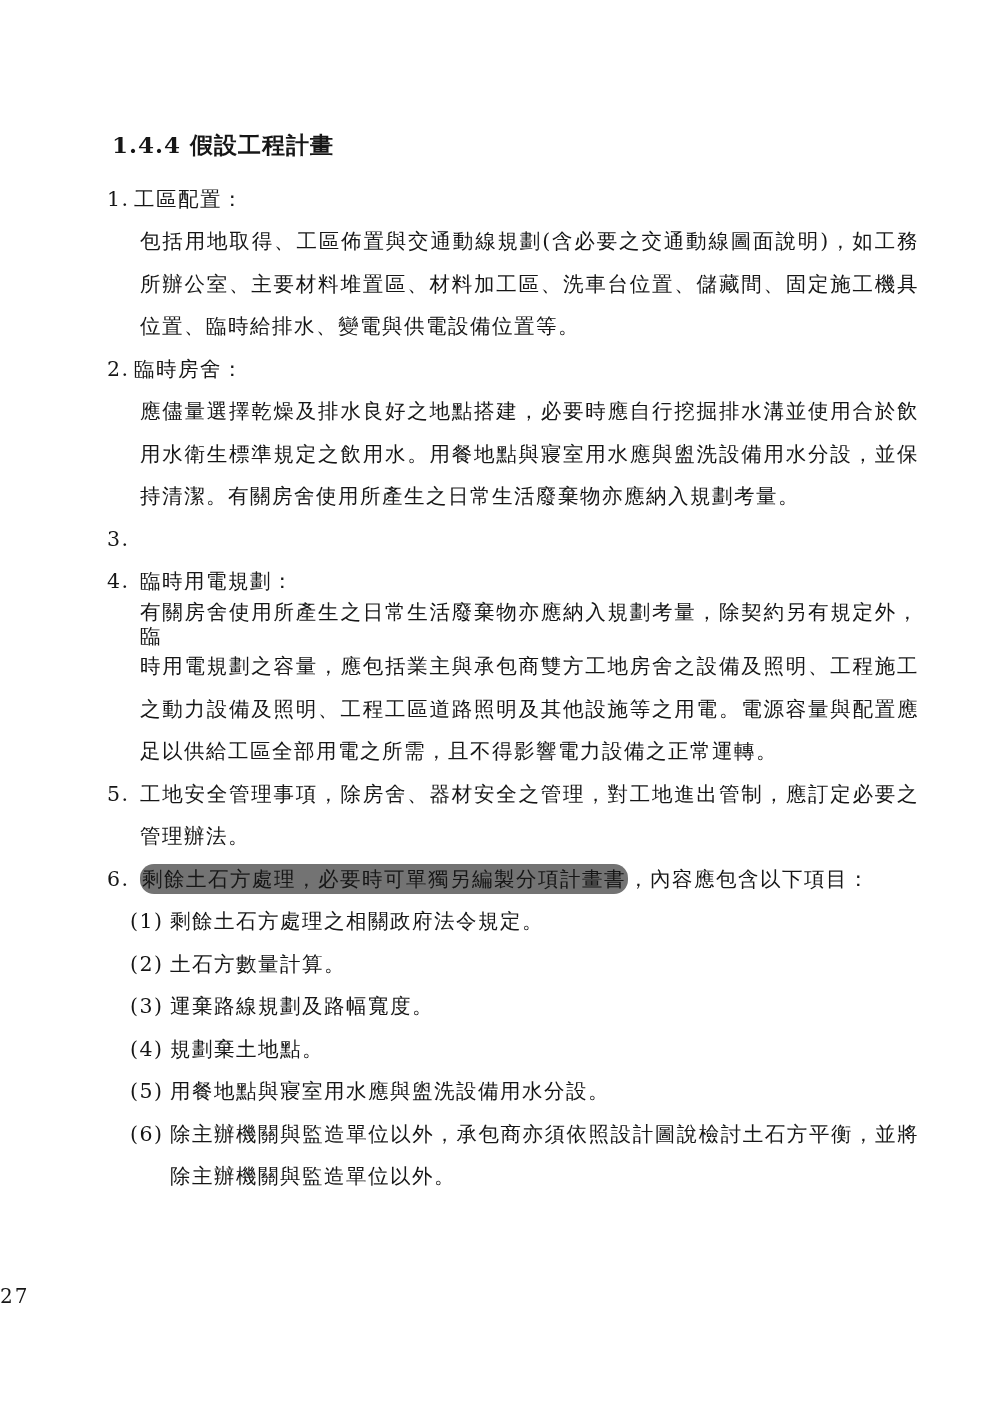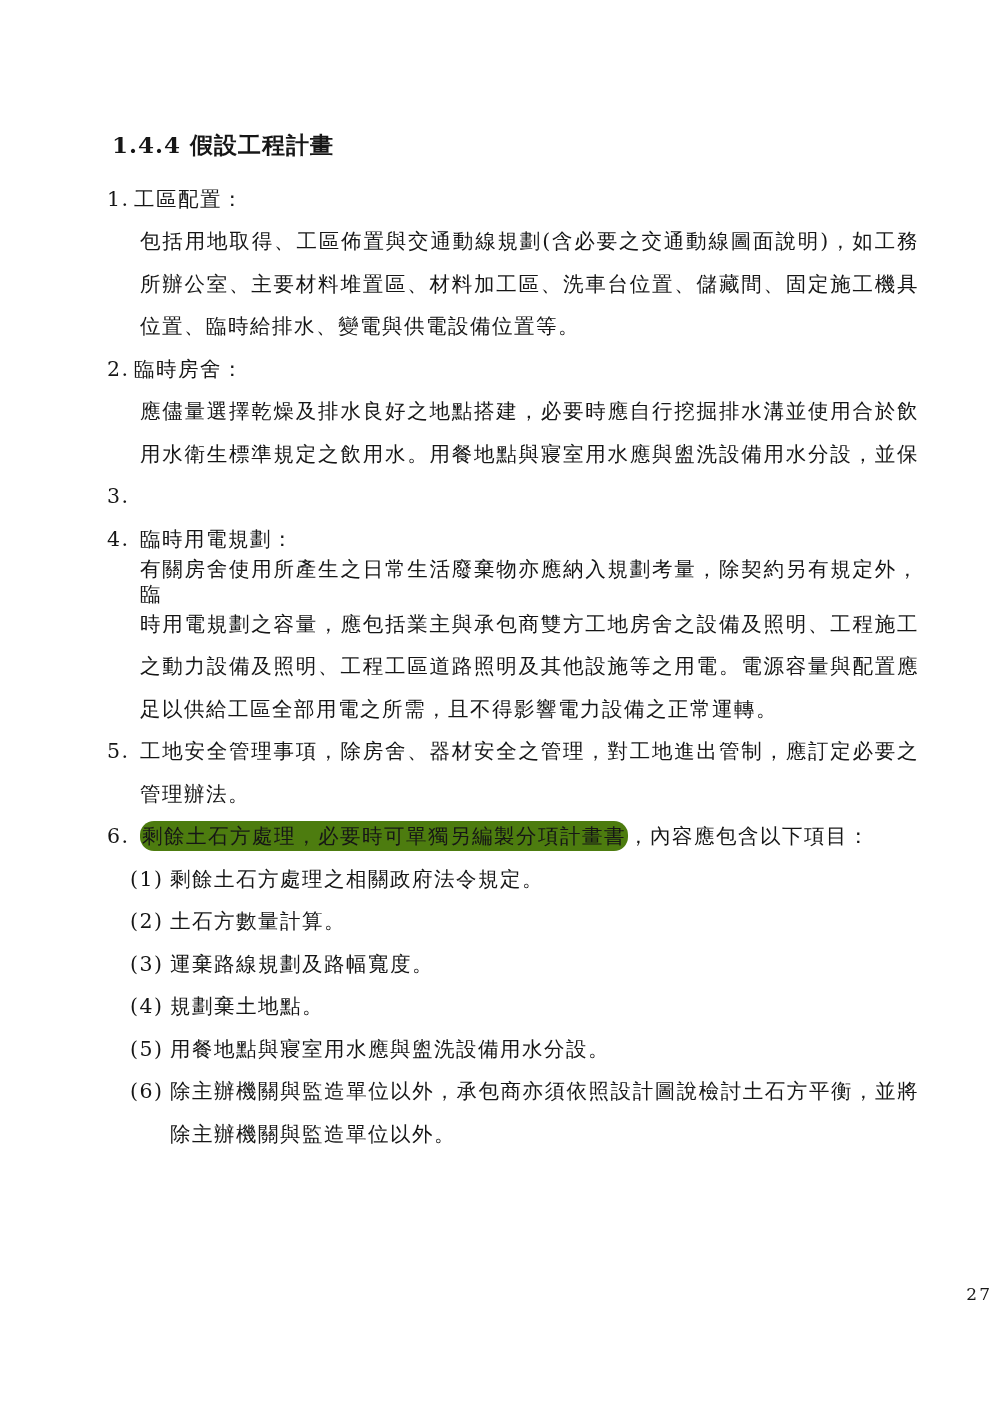--- a/index.html
+++ b/index.html
@@ -27,21 +27,21 @@
   .ind-sub    { padding-left:23px; }
   .ind-subcont{ padding-left:63px; }
 
   .txt { white-space:nowrap; }
   .txt.j { flex:1; white-space:normal; text-align:justify; text-align-last:justify; }
 
   .hl { padding:3px 2px; }
 
   .footer {
     position:absolute; top:1284px; left:0; width:992px;
-    text-align:right; font-size:17px; letter-spacing:2px;
+    text-align:left; font-size:20px; letter-spacing:2px;
   }
 </style>
 </head>
 <body>
 
 <div class="page">
   <div class="content">
 
     <div class="heading">1.4.4 假設工程計畫</div>
 
@@ -62,20 +62,23 @@
     <div class="line">
       <span class="marker">2.</span>
       <span class="txt">臨時房舍：</span>
     </div>
     <div class="line ind-body">
       <span class="txt j">應儘量選擇乾燥及排水良好之地點搭建，必要時應自行挖掘排水溝並使用合於飲</span>
     </div>
     <div class="line ind-body">
       <span class="txt j">用水衛生標準規定之飲用水。用餐地點與寢室用水應與盥洗設備用水分設，並保</span>
     </div>
+    <div class="line ind-body">
+      <span class="txt">持清潔。有關房舍使用所產生之日常生活廢棄物亦應納入規劃考量。</span>
+    </div>
 
     <div class="line">
       <span class="marker wide">3.</span>
     </div>
 
     <div class="line">
       <span class="marker wide">4.</span>
       <span class="txt">臨時用電規劃：</span>
     </div>
     <div class="line ind-body">
@@ -94,21 +97,21 @@
     <div class="line">
       <span class="marker wide">5.</span>
       <span class="txt j">工地安全管理事項，除房舍、器材安全之管理，對工地進出管制，應訂定必要之</span>
     </div>
     <div class="line ind-body">
       <span class="txt">管理辦法。</span>
     </div>
 
     <div class="line">
       <span class="marker wide">6.</span>
-      <span class="txt"><span class="hl" style="background: #4d7c0f; border-radius: 14px;">剩餘土石方處理，必要時可單獨另編製分項計畫書</span><span>，內容應包含以下項目：</span></span>
+      <span class="txt"><span class="hl" style="background: #737373; border-radius: 14px;">剩餘土石方處理，必要時可單獨另編製分項計畫書</span><span>，內容應包含以下項目：</span></span>
     </div>
 
     <div class="line ind-sub">
       <span class="sub-marker">(1)</span>
       <span class="txt">剩餘土石方處理之相關政府法令規定。</span>
     </div>
     <div class="line ind-sub">
       <span class="sub-marker">(2)</span>
       <span class="txt">土石方數量計算。</span>
     </div>

